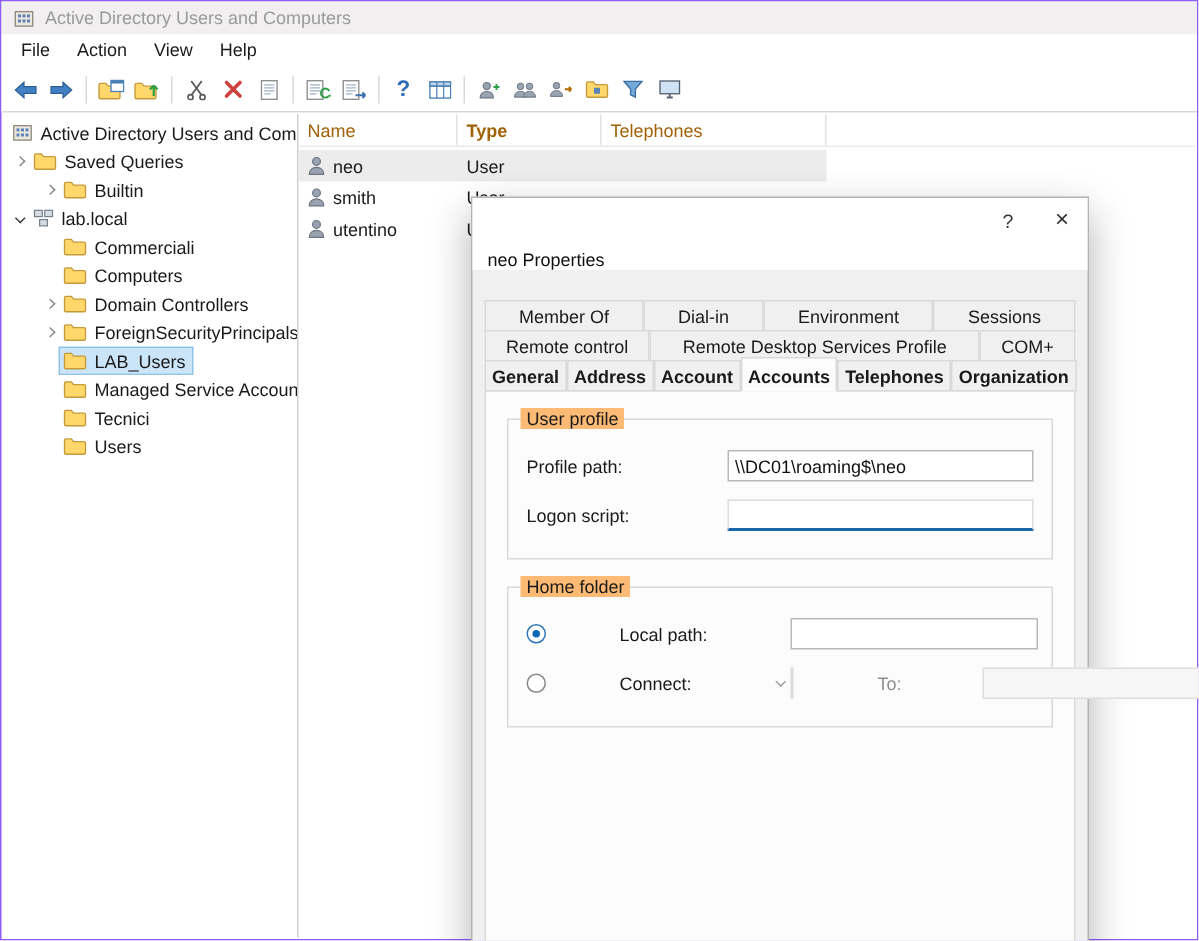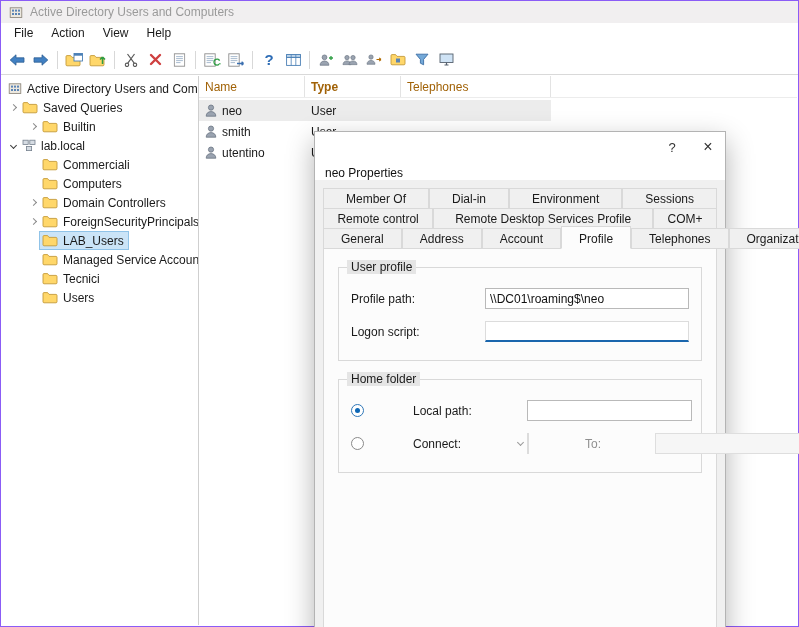--- a/index.html
+++ b/index.html
@@ -50,33 +50,33 @@
 
   
   .dialog { position:absolute; left:313px; top:130px; width:412px; height:540px; background:#f0f0f0; border:1px solid #b3b3b3; box-shadow:0 10px 26px rgba(0,0,0,.30); }
   .dlg-titlebar { height:48px; background:#fff; display:flex; align-items:flex-end; padding-left:10px; position:relative; }
   .dlg-title { font-size:12px; color:#111; }
   .dlg-btn { position:absolute; top:0; width:34px; height:30px; border:none; background:transparent; font-size:13px; color:#333; display:flex; align-items:center; justify-content:center; }
   .dlg-help { right:36px; font-size:13px; }
   .dlg-close { right:0; font-size:16px; }
 
   .tabs { padding:8px 8px 0 8px; }
-  .tab-row { display:flex; }
+  .tab-row { display:flex;margin-top:12px; }
   .tab-row + .tab-row { margin-top:-1px; }
   .tab { border:1px solid #d9d9d9; background:#f0f0f0; padding:3px 8px 2px; text-align:center; white-space:nowrap; height:21px; }
   .tab-row1 .tab, .tab-row2 .tab { flex:1 1 auto; }
   .tab-row2 .tab-wide { flex:2.4 1 auto; }
   .tab-row3 { position:relative; z-index:2; }
-  .tab-row3 .tab { flex:0 0 auto; padding:3px 17px 2px; }
+  .tab-row3 .tab { flex:0 0 auto; padding:3px 4px 2px;font-weight:bold; }
   .tab.active { background:#fcfcfc; border-bottom:1px solid #fcfcfc; margin-top:-2px; height:23px; padding-top:5px; position:relative; z-index:3; }
 
   .tab-content { margin:0 8px; border:1px solid #d9d9d9; background:#fcfcfc; height:428px; position:relative; top:-1px; }
 
   .group { border:1px solid #d9d9d9; margin:18px 14px 0 14px; padding:20px 12px 6px 12px; position:relative; }
-  .legend { position:absolute; top:-8px; left:8px; background:#e5e5e5; padding:0 4px; color:#1a1a1a; }
+  .legend { position:absolute; top:-8px; left:8px; background:#fdba74; padding:0 4px; color:#1a1a1a; }
   .frow { display:flex; align-items:center; margin-bottom:12px;gap:42px; }
   .flabel { width:92px; flex:0 0 92px; }
   .tinput { flex:1; height:21px; border:1px solid #b9b9b9; background:#fff; font-family:"Liberation Sans",sans-serif; font-size:12px; padding:0 4px; color:#111; }
   .tinput.focused { border:1px solid #dcdcdc; border-bottom:2px solid #1a66ad; }
   .tinput:disabled, .tinput.disabled { background:#f6f6f6; border:1px solid #dedede; color:#8a8a8a; }
 
   .radio { width:13px; height:13px; border-radius:50%; border:1px solid #2f77b8; background:#fff; position:relative; flex:0 0 13px; margin-right:7px; }
   .radio.on::after { content:""; position:absolute; left:3px; top:3px; width:5px; height:5px; border-radius:50%; background:#0c67b6; }
   .radio.off { border:1px solid #8a8a8a; }
   .rlabel { width:72px; flex:0 0 72px; }
@@ -456,21 +456,21 @@
       </div>
       <div class="tab-row tab-row2">
         <div class="tab">Remote control</div>
         <div class="tab tab-wide">Remote Desktop Services Profile</div>
         <div class="tab">COM+</div>
       </div>
       <div class="tab-row tab-row3">
         <div class="tab">General</div>
         <div class="tab">Address</div>
         <div class="tab">Account</div>
-        <div class="tab active">Profile</div>
+        <div class="tab active">Accounts</div>
         <div class="tab">Telephones</div>
         <div class="tab">Organization</div>
       </div>
     </div>
 
     <div class="tab-content">
 
       <div class="group">
         <span class="legend">User profile</span>
         <div class="frow">

